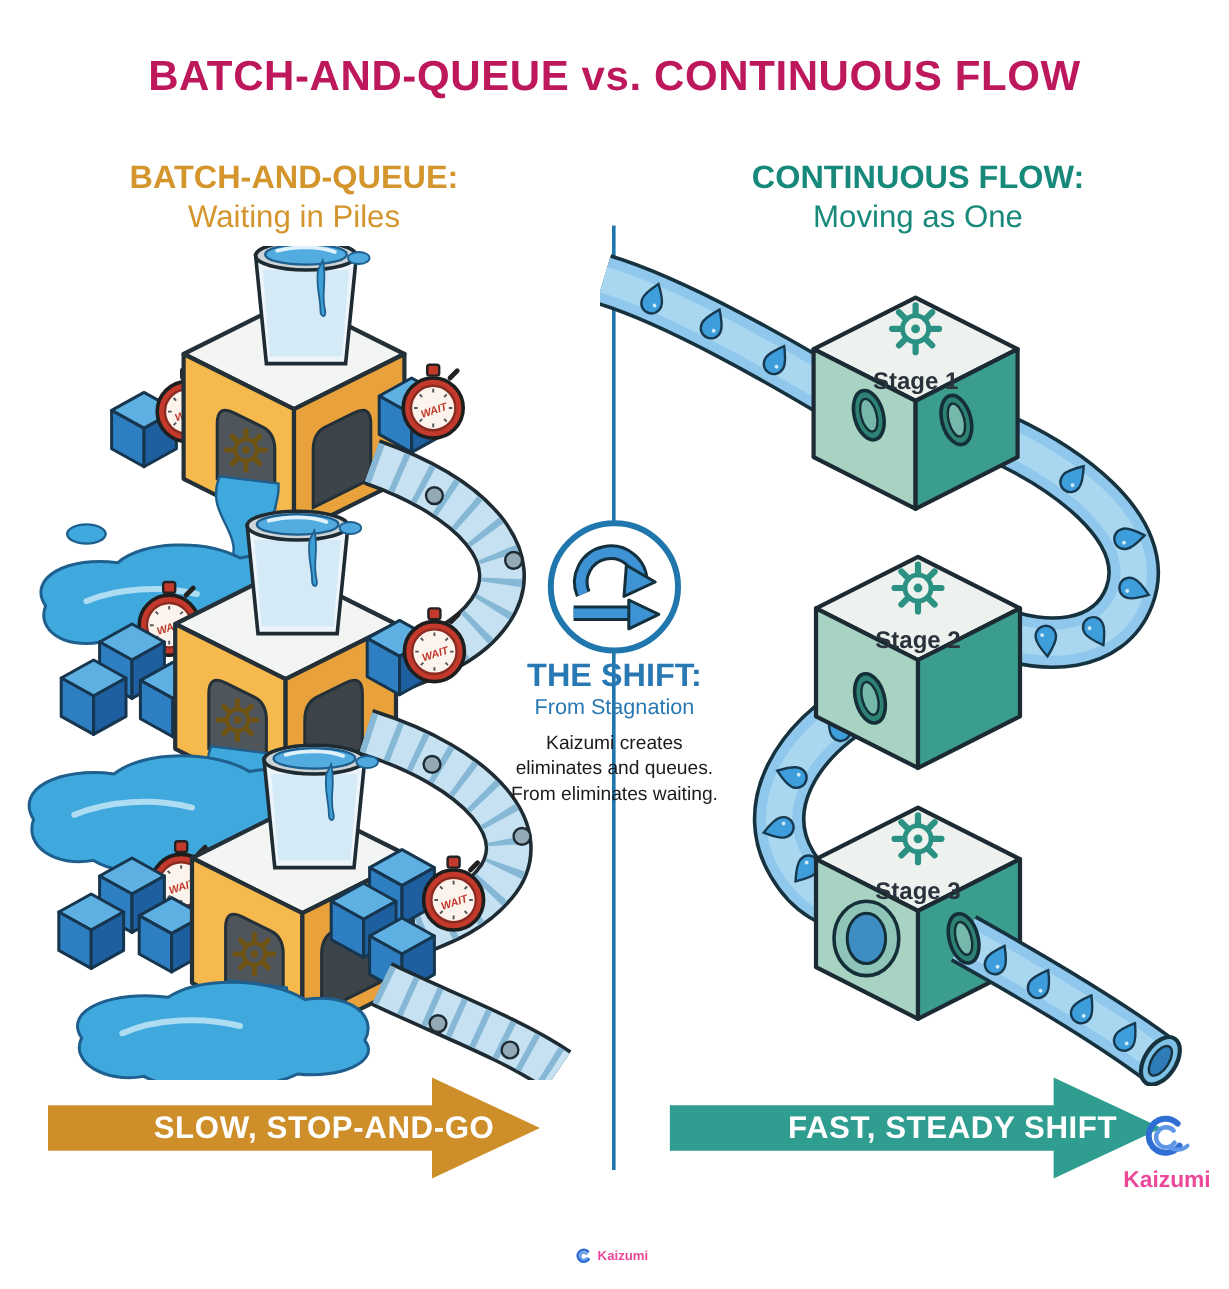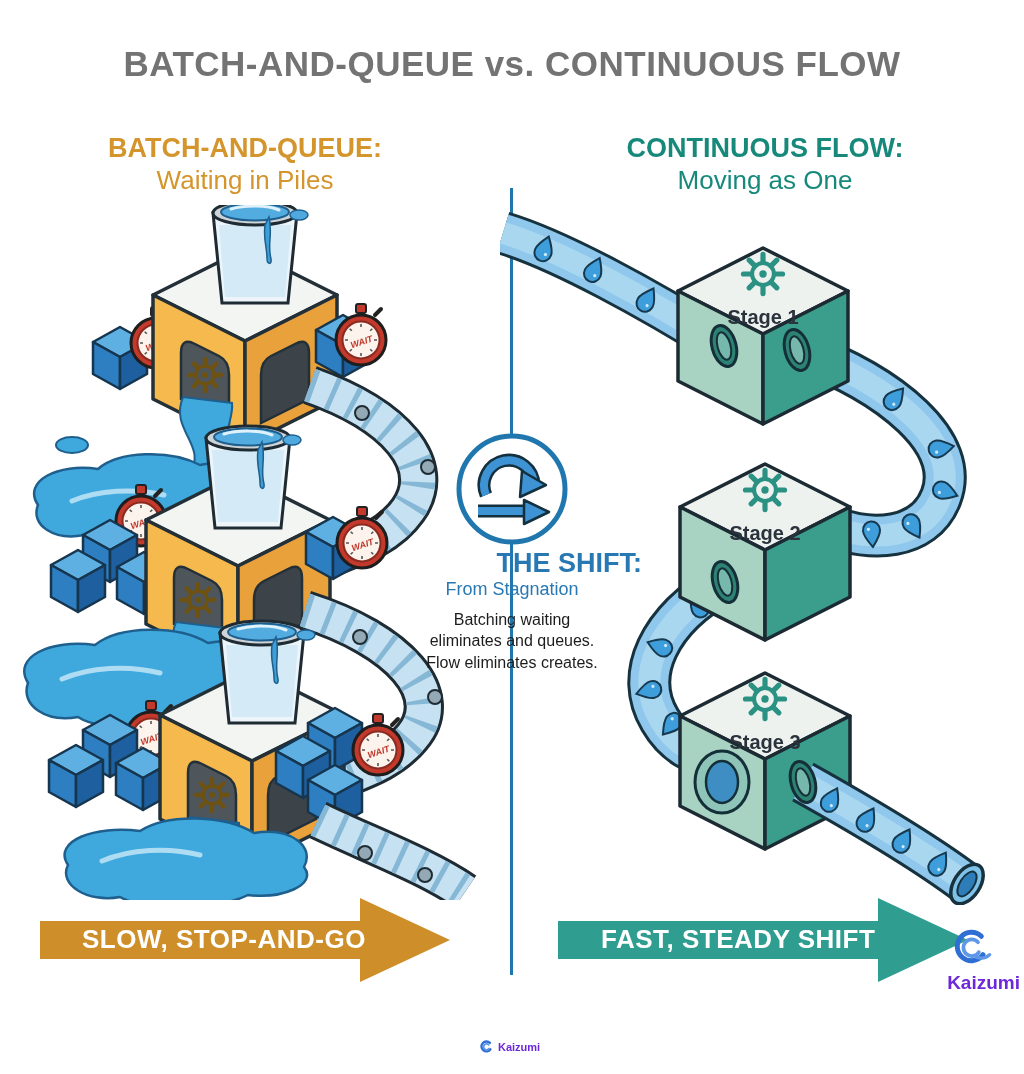--- a/index.html
+++ b/index.html
@@ -1,36 +1,36 @@
 <!DOCTYPE html>
 <html><head>
 <meta charset="utf-8">
 <style>
   html,body{margin:0;padding:0;background:#ffffff;}
   .canvas{position:relative;width:1024px;height:1074px;background:#ffffff;overflow:hidden;
           font-family:"Liberation Sans",sans-serif;}
   .abs{position:absolute;}
   .page-title{left:0;top:44px;width:1024px;text-align:center;font-size:35px;font-weight:700;
-              letter-spacing:.5px;color:#737373;}
+              letter-spacing:.5px;color:#be185d;}
   .col-head{top:132px;width:400px;text-align:center;line-height:1.22;}
   .col-head .l1{font-size:27px;font-weight:700;}
   .col-head .l2{font-size:26px;font-weight:400;}
   .col-head.left{left:45px;color:#D3952C;}
   .col-head.right{left:565px;color:#17897B;}
   .divider{left:510px;top:188px;width:3px;height:787px;background:#2077AE;z-index:1;}
   .illo{z-index:2;}
   .shift-icon{left:452px;top:429px;z-index:3;}
   .center-text{left:382px;top:549px;width:260px;text-align:center;z-index:3;color:#2878B3;}
-  .center-text .h{font-size:27px;font-weight:700;line-height:1.1;text-align:right;}
+  .center-text .h{font-size:27px;font-weight:700;line-height:1.1;}
   .center-text .s{font-size:18px;font-weight:400;line-height:1.12;}
   .center-text .body{margin-top:10px;font-size:16px;font-weight:500;color:#1c1c1c;line-height:1.35;}
-  .arrow-label{top:924px;width:330px;text-align:left;color:#ffffff;font-size:26px;
+  .arrow-label{top:924px;width:330px;text-align:right;color:#ffffff;font-size:26px;
                font-weight:700;letter-spacing:.5px;z-index:4;}
   .brand{z-index:5;}
-  .brand-text{font-weight:700;color:#6d28d9;text-align:right;}
+  .brand-text{font-weight:700;color:#ec4899;}
   svg text{font-family:"Liberation Sans",sans-serif;}
 </style>
 </head>
 <body>
 
 <div class="canvas">
 
   <div class="abs page-title">BATCH-AND-QUEUE vs. CONTINUOUS FLOW</div>
 
   <div class="abs col-head left">
@@ -259,23 +259,23 @@
     <polygon points="70,42 94,56 68,68" fill="#3E93D4" stroke="#13303E" stroke-width="2.5" stroke-linejoin="round"></polygon>
     <path d="M26,82 H72" stroke="#13303E" stroke-width="13"></path>
     <path d="M26,82 H72" stroke="#3E93D4" stroke-width="8"></path>
     <polygon points="72,71 97,83 72,95" fill="#3E93D4" stroke="#13303E" stroke-width="2.5" stroke-linejoin="round"></polygon>
   </svg>
 
   <div class="abs center-text">
     <div class="h">THE SHIFT:</div>
     <div class="s">From Stagnation</div>
     <div class="body">
-      <div>Batching waiting</div>
+      <div>Kaizumi creates</div>
       <div>eliminates and queues.</div>
-      <div>Flow eliminates creates.</div>
+      <div>From eliminates waiting.</div>
     </div>
   </div>
 
   <svg class="abs illo" style="left:40px;top:898px;" width="410" height="84" viewBox="0 0 410 84">
     <polygon points="0,23 320,23 320,0 410,42 320,84 320,61 0,61" fill="#CE8F2A"></polygon>
   </svg>
   <div class="abs arrow-label" style="left:82px;">SLOW, STOP-AND-GO</div>
 
   <svg class="abs illo" style="left:558px;top:898px;" width="410" height="84" viewBox="0 0 410 84">
     <polygon points="0,23 320,23 320,0 410,42 320,84 320,61 0,61" fill="#2F9E90"></polygon>

